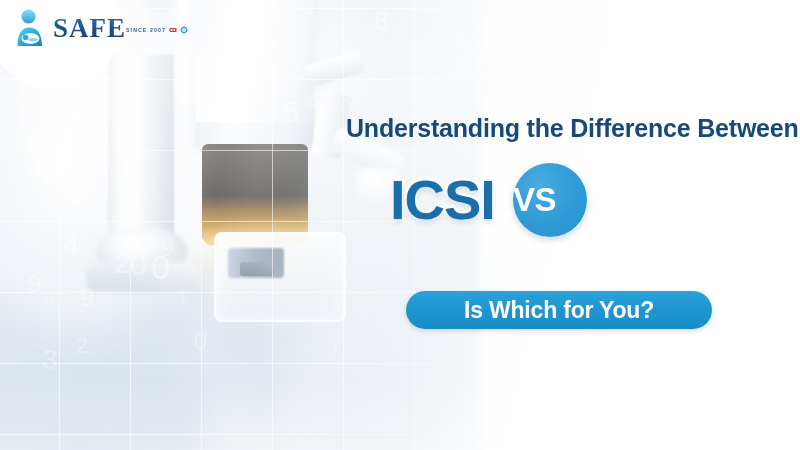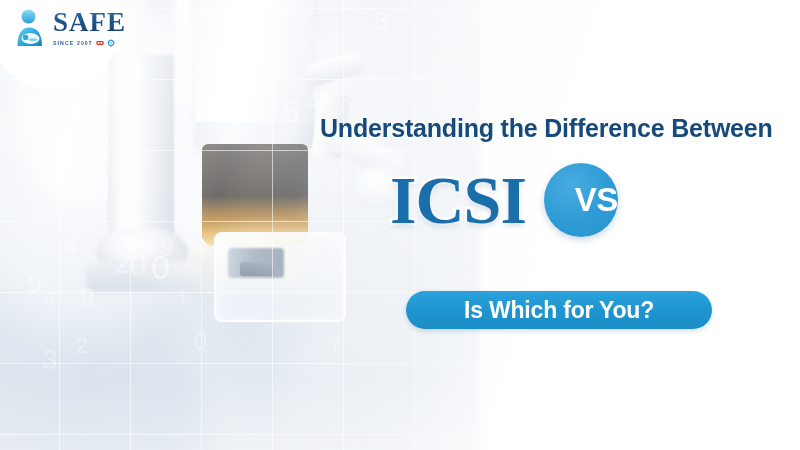--- a/index.html
+++ b/index.html
@@ -203,64 +203,63 @@
   .logo-badge {
     position: absolute; left: -12px; top: -42px;
     width: 132px; height: 132px; border-radius: 50%;
     background: radial-gradient(circle at 46% 42%, #ffffff 0%, #ffffff 66%, rgba(255,255,255,0.90) 86%, rgba(255,255,255,0.55) 100%);
   }
   .logo-wrap {
     position: absolute; left: 14px; top: 8px;
     display: flex; align-items: center; gap: 5px;
   }
   .logo-mark { width: 34px; height: 40px; flex: none; }
-  .logo-text { display: flex; flex-direction: column; justify-content: center; }
+  .logo-text { display: flex; flex-direction: row; justify-content: center; }
   .logo-word {
     font-family: "Liberation Serif", serif;
     font-weight: 700;
     font-size: 27px;
     letter-spacing: 1px;
     line-height: 1;
     background: linear-gradient(180deg, #2f6fae 0%, #1d4f86 55%, #143c68 100%);
     -webkit-background-clip: text;
     background-clip: text;
     color: transparent;
   }
   .logo-sub-row { display: flex; align-items: center; gap: 3px; margin-top: 3px; }
   .logo-sub {
     font-size: 5.2px; letter-spacing: 1.1px; font-weight: 700;
     color: #2a5e95; white-space: nowrap;
   }
   .sub-ico { display: inline-block; width: 8px; height: 8px; flex: none; }
 
   
   .txt-line1 {
-    position: absolute; left: 320px; top: 114px;
+    position: absolute; left: 346px; top: 114px;
     font-size: 25px; font-weight: 700; letter-spacing: -0.2px;
     color: #174a7c;
     text-shadow: 0 1px 2px rgba(255,255,255,0.9);
     white-space: nowrap;
   }
 
   .vs-row {
     position: absolute; left: 390px; top: 163px;
     display: flex; align-items: center; gap: 18px;
   }
   .big-word {
-    font-size: 68px; font-weight: 800; letter-spacing: -1px; line-height: 1;
+    font-size: 56px; font-weight: 800; letter-spacing: -1px; line-height: 1;
     color: #1a6ea9;
     -webkit-text-stroke: 5px #ffffff;
     paint-order: stroke fill;
     text-shadow: 0 3px 5px rgba(120,145,175,0.30);
-    font-family: Liberation Serif, serif;
   }
   .vs-circle {
     width: 74px; height: 74px; border-radius: 50%; flex: none;
     background: radial-gradient(circle at 36% 30%, #48abe0 0%, #2e9bd6 55%, #2893d0 100%);
-    display: flex; align-items: center; justify-content: flex-end;
+    display: flex; align-items: center; justify-content: flex-start;
     box-shadow: 0 3px 7px rgba(90,130,165,0.30);
   }
   .vs-circle span {
     color: #ffffff; font-size: 33px; font-weight: 800; letter-spacing: -0.5px;
     line-height: 1; margin-top: -2px;
   }
 
   .txt-line3 {
     position: absolute; left: 398px; top: 252px;
     font-size: 25px; font-weight: 700; letter-spacing: -0.2px;

